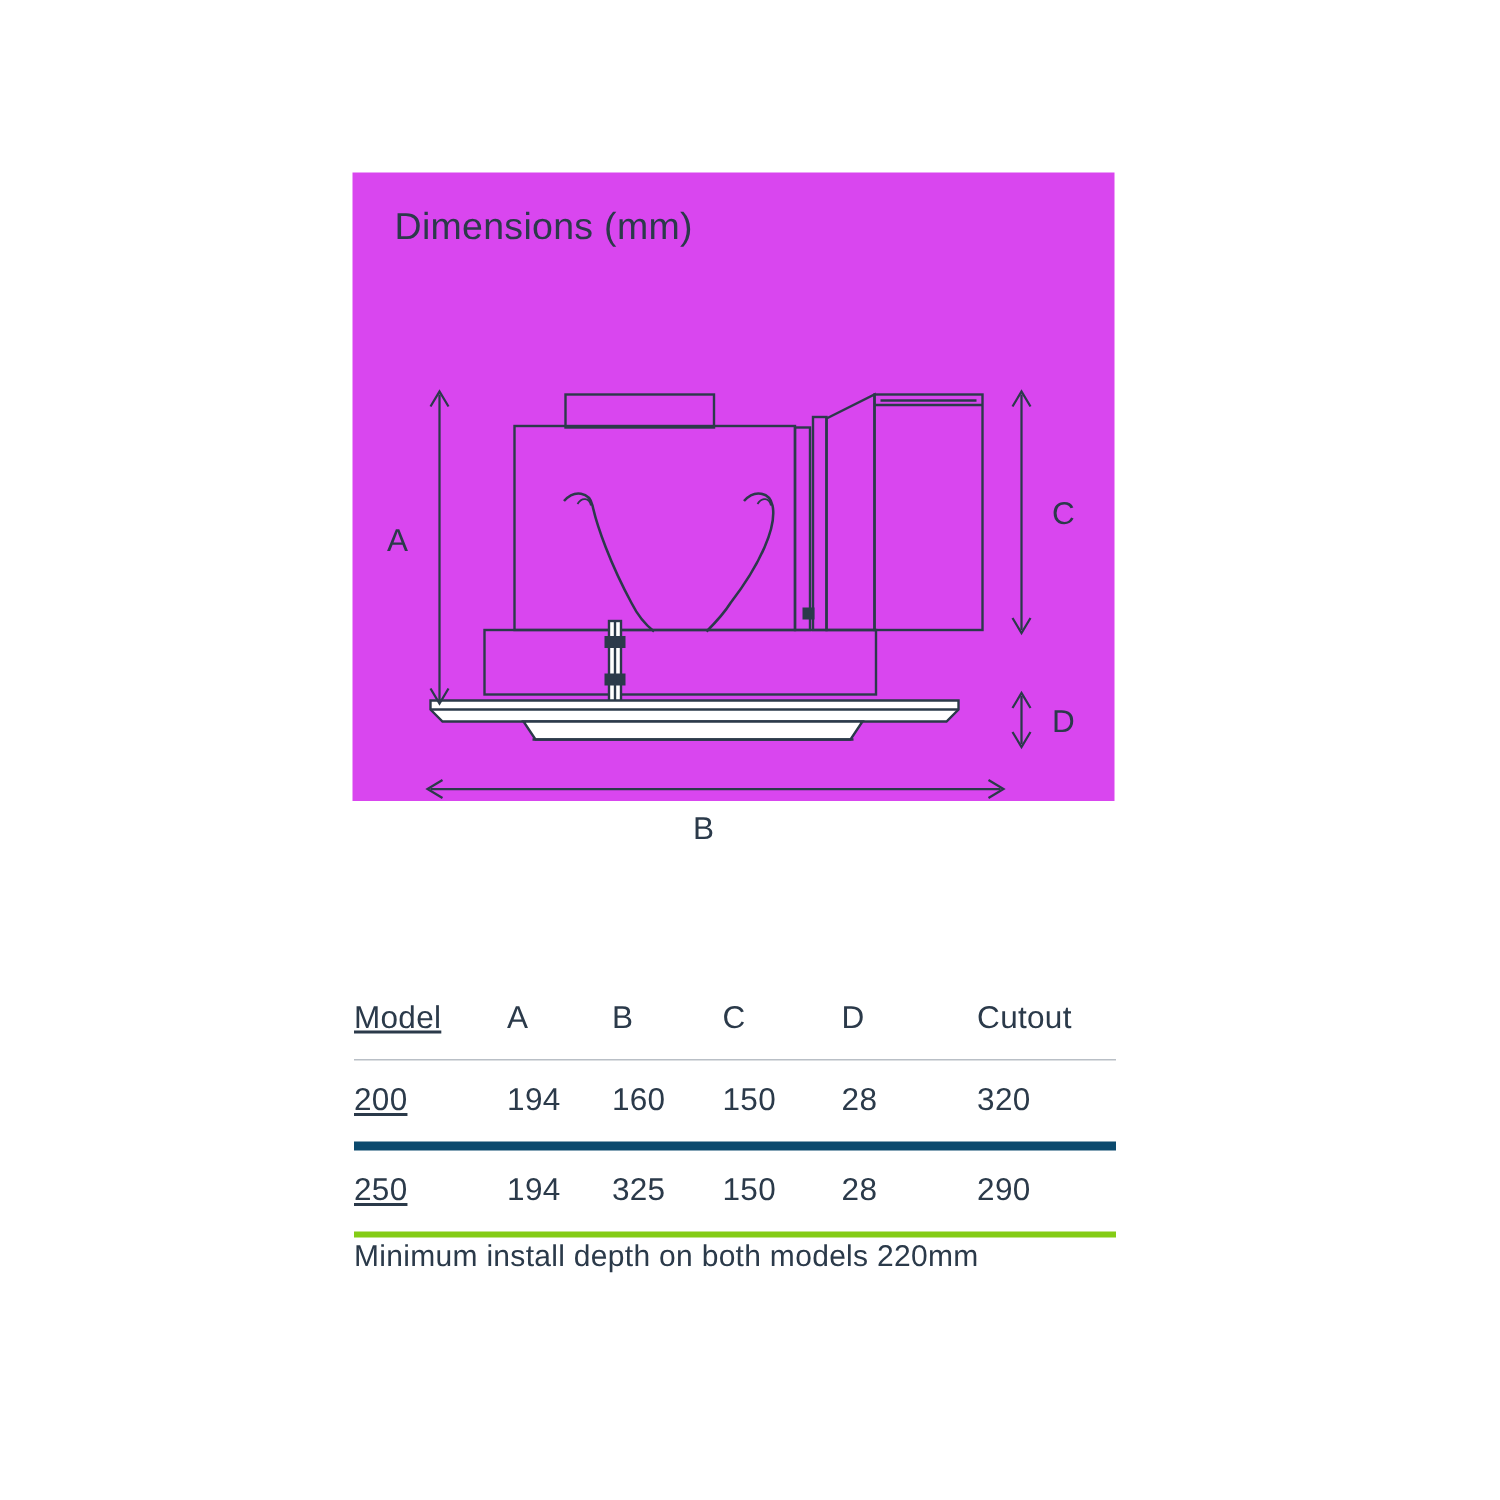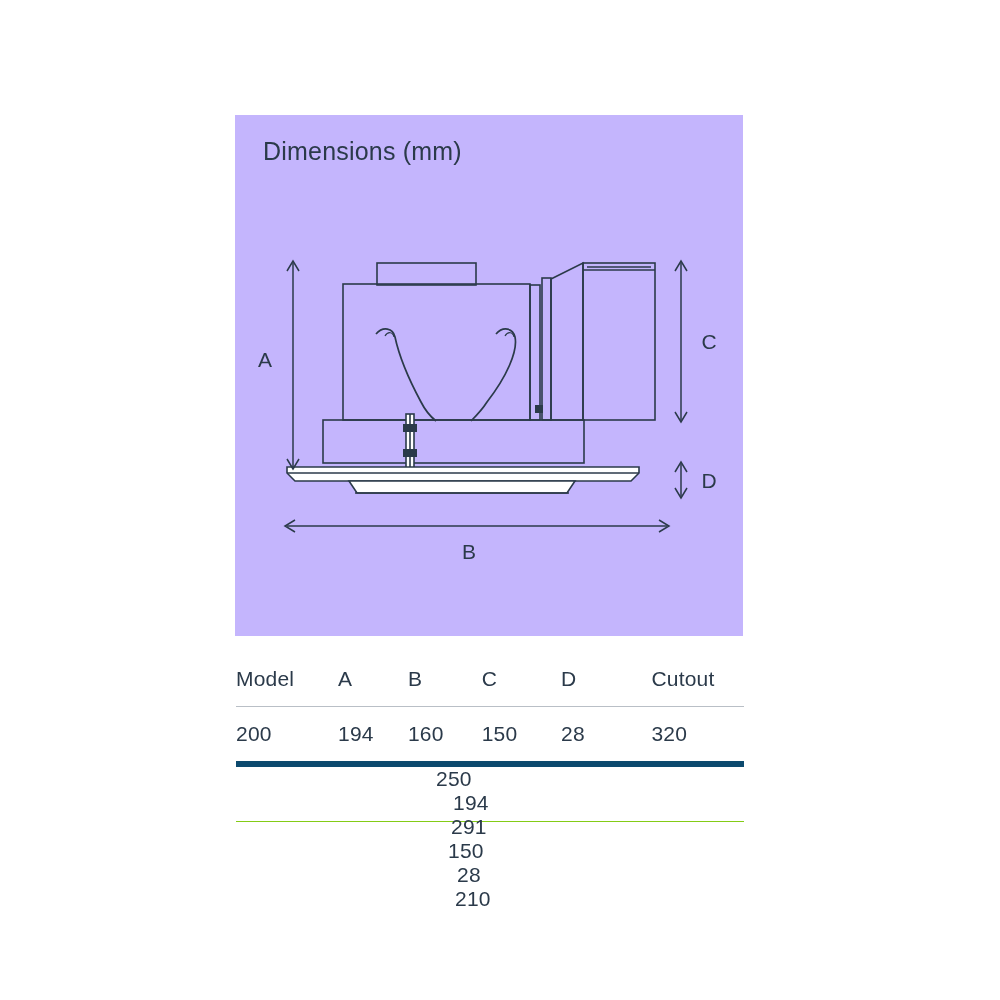--- a/index.html
+++ b/index.html
@@ -22,22 +22,22 @@
     width: 1000px;
     height: 1000px;
   }
 
   
   .diagram-panel {
     position: absolute;
     left: 235px;
     top: 115px;
     width: 508px;
-    height: 521px;
-    background: #c4b5fd;
+    height: 419px;
+    background: #d946ef;
   }
 
   .diagram-title {
     position: absolute;
     left: 28px;
     top: 22px;
     font-size: 25px;
     font-weight: 500;
     letter-spacing: 0.2px;
     color: #2b3a4a;
@@ -68,30 +68,29 @@
   .trow {
     display: flex;
     align-items: center;
     height: 54px;
     border-bottom: 6px solid #0c4a6e;
   }
   .trow.header {
     border-bottom: 1px solid #b9bfc6;
   }
   .trow.last {
-    border-bottom: 1px solid #84cc16;
-    flex-direction: column;
+    border-bottom: 4px solid #84cc16;
   }
   .cell {
     font-size: 21px;
     color: #2b3a4a;
     letter-spacing: 0.2px;
     white-space: nowrap;
   }
-  .c-model { width: 108px; }
+  .c-model { width: 108px; text-decoration: underline; }
   .c-a     { width: 74px; }
   .c-b     { width: 78px; }
   .c-c     { width: 84px; }
   .c-d     { width: 66px; }
   .c-cut   { width: 98px; margin-left: 28px; }
 
   .note {
     position: absolute;
     left: 236px;
     top: 827px;
@@ -198,21 +197,22 @@
       <div class="cell c-a">194</div>
       <div class="cell c-b">160</div>
       <div class="cell c-c">150</div>
       <div class="cell c-d">28</div>
       <div class="cell c-cut">320</div>
     </div>
 
     <div class="trow last">
       <div class="cell c-model">250</div>
       <div class="cell c-a">194</div>
-      <div class="cell c-b">291</div>
+      <div class="cell c-b">325</div>
       <div class="cell c-c">150</div>
       <div class="cell c-d">28</div>
-      <div class="cell c-cut">210</div>
+      <div class="cell c-cut">290</div>
     </div>
   </div>
 
+  <div class="note">Minimum install depth on both models 220mm</div>
 
 </div>
 
 </body></html>

